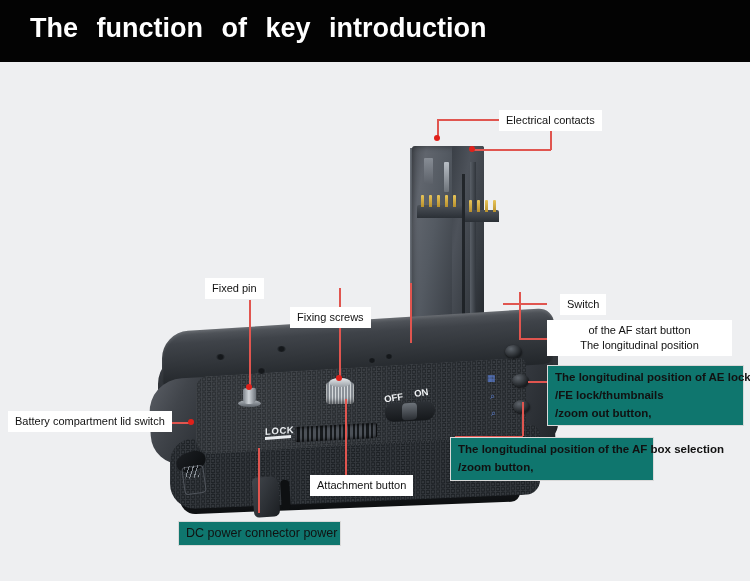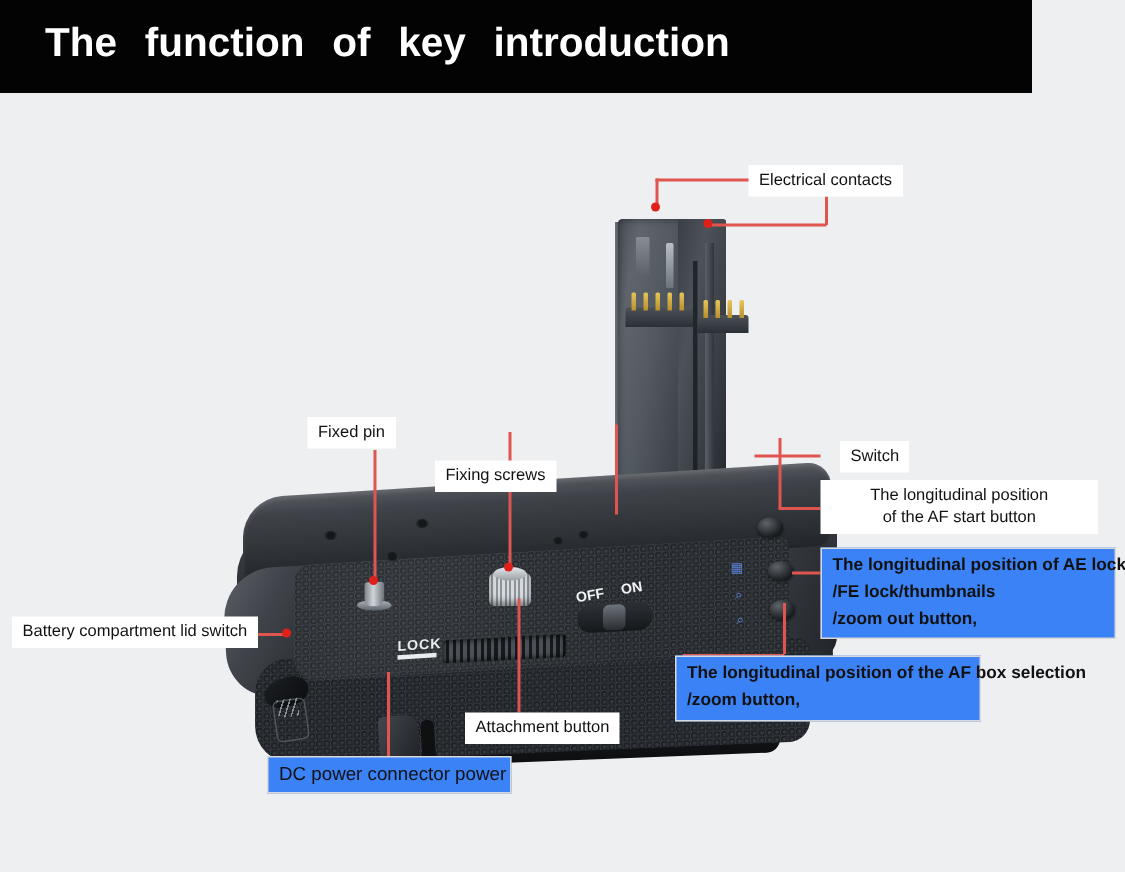--- a/index.html
+++ b/index.html
@@ -7,21 +7,21 @@
     width:750px;height:581px;
     background:#eeeff1;
     font-family:"Liberation Sans", sans-serif;
     overflow:hidden;
     position:relative;
   }
   #stage{position:absolute;inset:0;width:750px;height:581px;}
 
   
   .header{
-    position:absolute;left:0;top:0;width:688px;height:62px;
+    position:absolute;left:0;top:0;width:750px;height:62px;
     background:#030303;
   }
   .header-title{
     position:absolute;left:30px;top:13px;
     color:#ffffff;
     font-size:27px;
     font-weight:bold;
     letter-spacing:0px;
     word-spacing:11px;
     white-space:nowrap;
@@ -35,21 +35,21 @@
     color:#111111;
     font-size:11px;
     line-height:1.35;
     padding:3px 7px;
     white-space:nowrap;
     box-sizing:border-box;
     z-index:40;
   }
   .label.boxed{
     border:1px solid #d9d9d9;
-    background:#3b82f6;
+    background:#0f766e;
   }
   .label.small{font-size:11.5px;font-weight:bold;line-height:1.55;}
   .label.center{text-align:center;}
 
   
   .lead{position:absolute;background:#e0554f;z-index:30;}
   .lead.h{height:1.6px;}
   .lead.v{width:1.6px;}
   .dot{
     position:absolute;width:6px;height:6px;border-radius:50%;
@@ -410,22 +410,22 @@
 
   <div class="label" style="left:290px;top:263px;margin-top:44px;">
     <span>Fixing screws</span>
   </div>
 
   <div class="label" style="left:560px;top:294px;">
     <span>Switch</span>
   </div>
 
   <div class="label center" style="left:547px;top:320px;width:185px;">
+    <div>of the AF start button</div>
     <div>The longitudinal position</div>
-    <div>of the AF start button</div>
   </div>
 
   <div class="label boxed small" style="left:547px;top:365px;width:197px;">
     <div>The longitudinal position of AE lock</div>
     <div>/FE lock/thumbnails</div>
     <div>/zoom out button,</div>
   </div>
 
   <div class="label boxed small" style="left:450px;top:437px;width:204px;">
     <div>The longitudinal position of the AF box selection</div>
@@ -433,17 +433,17 @@
   </div>
 
   <div class="label" style="left:8px;top:411px;">
     <span>Battery compartment lid switch</span>
   </div>
 
   <div class="label" style="left:310px;top:475px;">
     <span>Attachment button</span>
   </div>
 
-  <div class="label boxed" style="left:178px;top:504px;width:163px;font-size:12.5px;">
+  <div class="label boxed" style="left:178px;top:521px;width:163px;font-size:12.5px;">
     <div>DC power connector power</div>
   </div>
 
 </div>
 
 </body></html>

